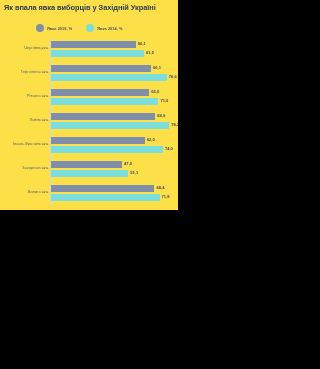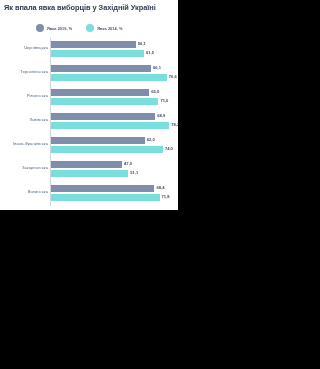--- a/index.html
+++ b/index.html
@@ -19,21 +19,21 @@
     height: 369px;
     background: #000000;
   }
   
   .chart-card {
     position: absolute;
     left: 0;
     top: 0;
     width: 178px;
     height: 210px;
-    background: #ffffff;
+    background: #fde047;
     box-sizing: border-box;
     padding: 0;
     overflow: hidden;
   }
   .chart-title {
     position: absolute;
     left: 4px;
     top: 3px;
     width: 174px;
     font-size: 7.4px;

